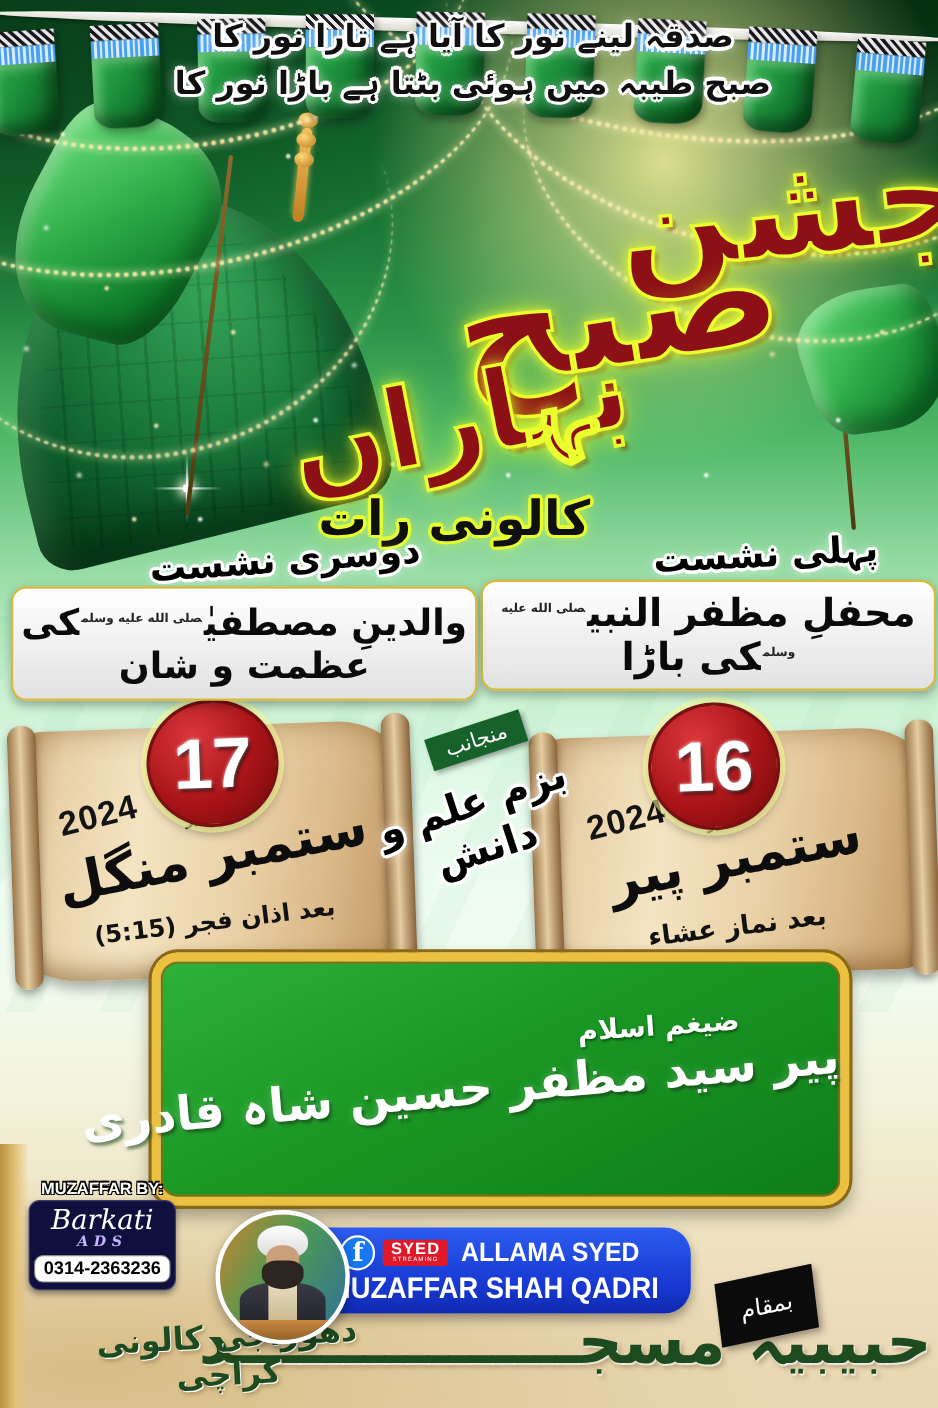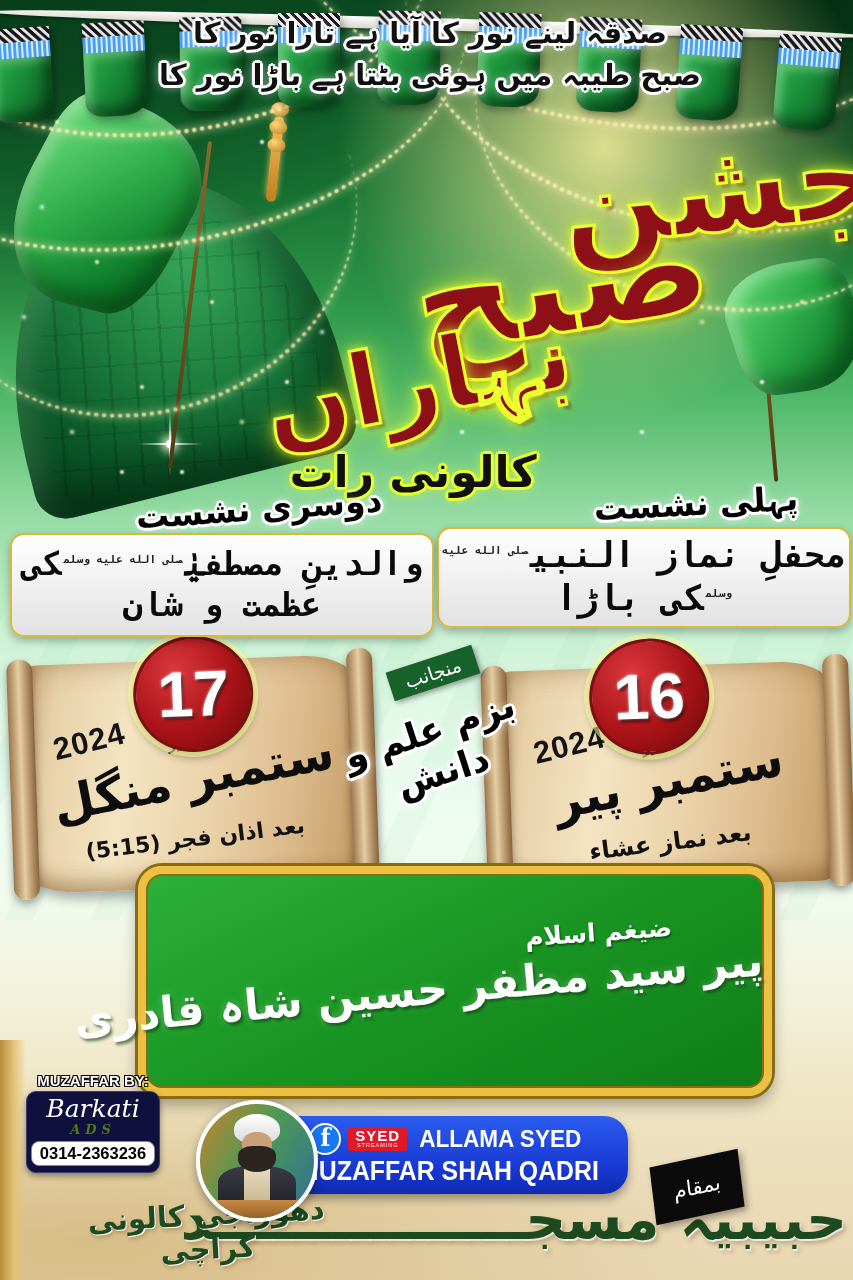--- a/index.html
+++ b/index.html
@@ -119,21 +119,21 @@
   .t3{left:262px;top:322px;font-size:100px;transform:rotate(-11deg);}
   .bari{left:218px;top:446px;width:390px;text-align:center;font-size:44px;font-weight:bold;
     color:#101010;z-index:9;}
 
   .sess-head{font-size:33px;font-weight:bold;color:#000;text-align:center;z-index:9;}
   .sh1{left:548px;top:484px;width:296px;transform:rotate(-3deg);}
   .sh2{left:104px;top:489px;width:310px;transform:rotate(-4deg);}
   .topic-box{background:linear-gradient(180deg,#ffffff 0%,#f2f2f2 45%,#e2e2e2 100%);
     border:2px solid #d8b93e;border-radius:14px;box-shadow:0 4px 9px rgba(0,0,0,.28);
     display:flex;align-items:center;justify-content:center;z-index:9;
-    font-weight:bold;color:#0a0a0a;text-align:center;font-family:Liberation Mono, monospace;}
+    font-weight:bold;color:#0a0a0a;text-align:center;}
   .tb1{left:437px;top:527px;width:410px;height:97px;font-size:35px;}
   .tb2{left:10px;top:533px;width:420px;height:100px;font-size:33px;}
   .pbuh{font-size:11px;vertical-align:super;margin:0 2px;color:#222;}
 
   
   .scroll{position:absolute;background:
     linear-gradient(100deg,#c6a070 0%,#e8d1a8 12%,#f4e4c2 32%,#ead2a8 56%,#dcbb8c 76%,#c09660 100%);
     border-radius:22px 60px 26px 54px/34px 44px 40px 28px;
     box-shadow:inset 0 0 28px rgba(115,75,25,.4),inset 0 -10px 18px rgba(115,75,25,.3),5px 7px 12px rgba(0,0,0,.3);
     z-index:8;}
@@ -184,21 +184,21 @@
     text-shadow:2px 3px 3px rgba(0,45,0,.55),0 0 8px rgba(255,255,255,.25);}
 
   
   .designed{left:26px;top:1072px;width:134px;text-align:center;z-index:10;
     font-family:"Liberation Sans",sans-serif;}
   .d-head{color:#fff;font-weight:bold;font-size:15px;
     text-shadow:-1px -1px 0 #000,1px -1px 0 #000,-1px 1px 0 #000,1px 1px 0 #000;}
   .d-box{margin-top:2px;background:#10103e;border:1px solid #3c3c6e;border-radius:10px;
     padding:4px 4px 6px;box-shadow:0 3px 6px rgba(0,0,0,.4);}
   .d-name{color:#fff;font-family:"DejaVu Serif",serif;font-style:italic;font-size:25px;line-height:1;}
-  .d-sub{color:#4d7c0f;font-family:"DejaVu Serif",serif;font-style:italic;font-weight:bold;
+  .d-sub{color:#c4b5fd;font-family:"DejaVu Serif",serif;font-style:italic;font-weight:bold;
     font-size:13px;letter-spacing:5px;margin-top:1px;}
   .d-phone{margin-top:4px;background:#fff;border-radius:8px;color:#000;font-weight:bold;
     font-size:16.5px;padding:2px 0;border:1px solid #888;}
 
   .photo{left:196px;top:1100px;width:114px;height:114px;border-radius:50%;overflow:hidden;
     border:4px solid #fdfdfd;box-shadow:0 4px 10px rgba(0,0,0,.35);z-index:11;
     background:linear-gradient(120deg,#c9822f 0%,#4f9a52 45%,#2e6f9a 100%);}
   .ph-turban{position:absolute;left:34px;top:10px;width:46px;height:30px;border-radius:50% 50% 42% 42%;
     background:linear-gradient(180deg,#ffffff,#d9d9d9);}
   .ph-face{position:absolute;left:42px;top:28px;width:30px;height:26px;border-radius:46%;
@@ -334,21 +334,21 @@
   </div>
 
   <div class="abs t-word t1 rtl">جشن</div>
   <div class="abs t-word t2 rtl">صبحِ</div>
   <div class="abs t-word t3 rtl">بہاراں</div>
   <div class="abs bari rtl oy">کالونی رات</div>
 
   <div class="abs sess-head sh1 rtl ow">پہلی نشست</div>
   <div class="abs topic-box tb1 rtl">
     <span>
-      <span>محفلِ نماز النبی</span><span class="pbuh">صلى الله عليه وسلم</span><span>کی باڑا</span>
+      <span>محفلِ مظفر النبی</span><span class="pbuh">صلى الله عليه وسلم</span><span>کی باڑا</span>
     </span>
   </div>
 
   <div class="abs sess-head sh2 rtl ow">دوسری نشست</div>
   <div class="abs topic-box tb2 rtl">
     <span>
       <span>والدینِ مصطفیٰ</span><span class="pbuh">صلى الله عليه وسلم</span><span>کی عظمت و شان</span>
     </span>
   </div>
 

